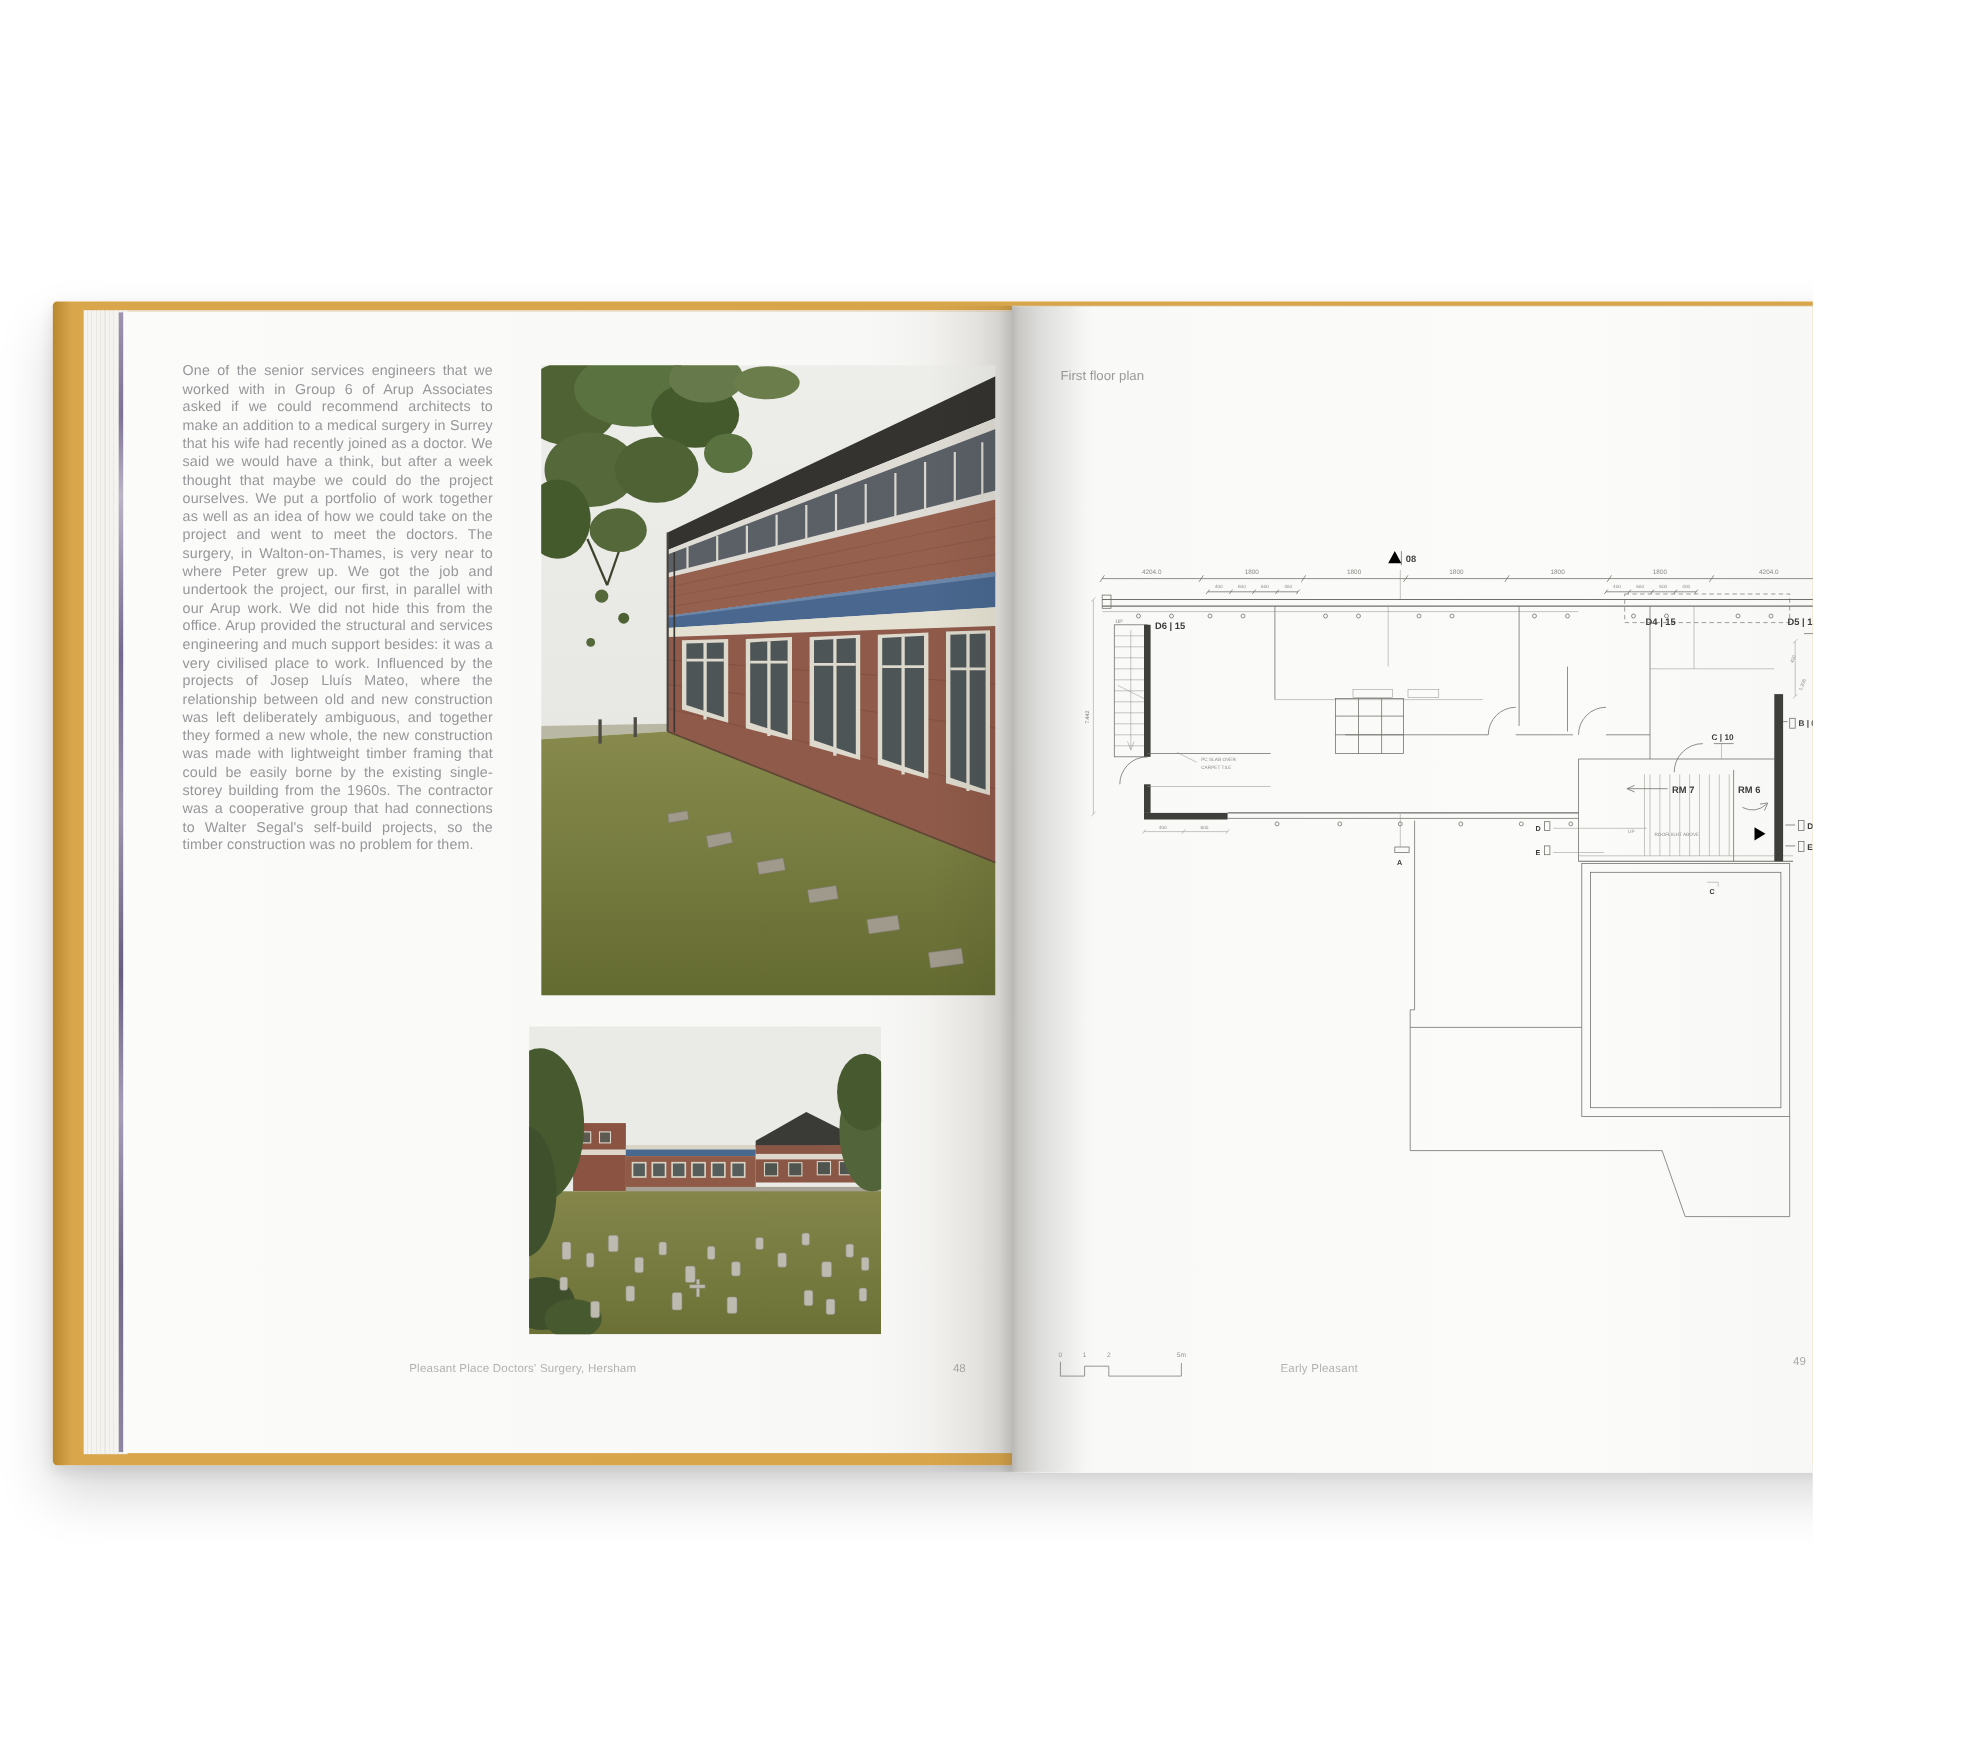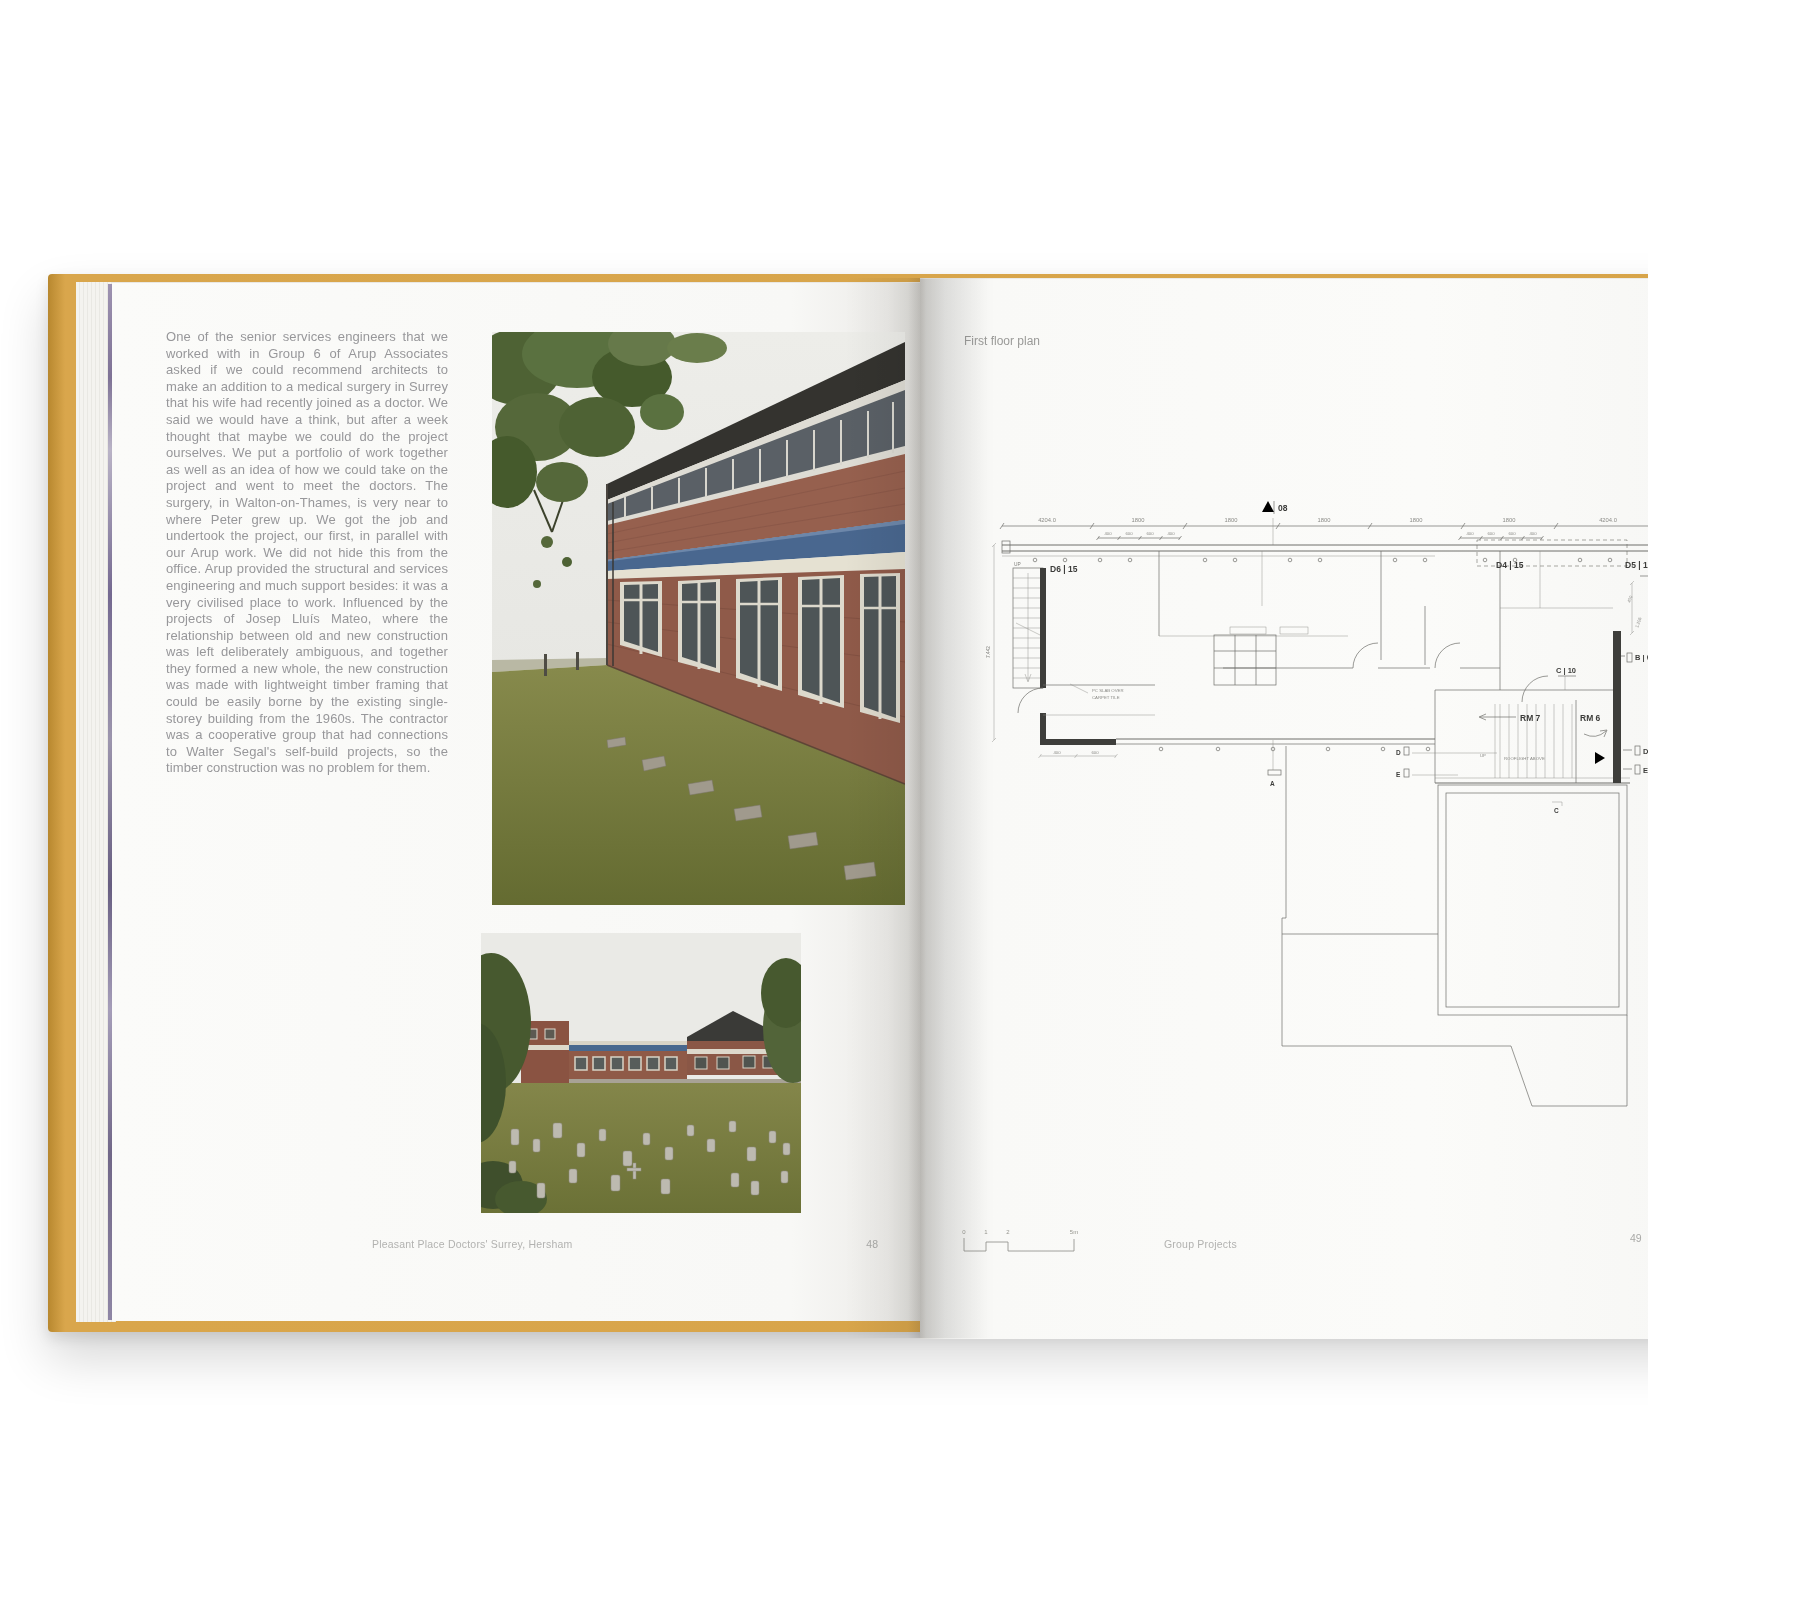--- a/index.html
+++ b/index.html
@@ -248,21 +248,21 @@
         <rect x="250" y="240" width="8" height="14" rx="2"></rect>
       <rect x="56" y="250" width="8" height="15" rx="2"></rect>
         <rect x="28" y="228" width="7" height="12" rx="2"></rect>
       <rect x="270" y="248" width="8" height="14" rx="2"></rect>
         <rect x="300" y="238" width="7" height="12" rx="2"></rect>
       <rect x="152" y="230" width="3" height="16"></rect>
         <rect x="146" y="235" width="14" height="3"></rect>
     </g>
   </svg>
 
-  <div class="abs caption cap-left">Pleasant Place Doctors' Surrey, Hersham</div>
+  <div class="abs caption cap-left">Pleasant Place Doctors' Surgery, Hersham</div>
   <div class="abs folio folio-left">48</div>
 
   <div class="abs rp-header">First floor plan</div>
 
   <svg class="abs plan-svg" width="700" height="640" viewBox="0 0 700 640">
     <g class="pl">
 
       <line x1="22" y1="38" x2="680" y2="38"></line>
       <line x1="20" y1="41" x2="24" y2="35"></line>
         <line x1="110" y1="41" x2="114" y2="35"></line>
@@ -470,17 +470,17 @@
   </svg>
 
   <svg class="abs scale-svg" width="124" height="30" viewBox="0 0 124 30">
     <polyline points="2,12 2,25 24,25 24,16 46,16 46,25 112,25 112,13" fill="none" stroke="#8a8a86" stroke-width=".8"></polyline>
     <text class="sb" x="2" y="8" text-anchor="middle">0</text>
     <text class="sb" x="24" y="8" text-anchor="middle">1</text>
     <text class="sb" x="46" y="8" text-anchor="middle">2</text>
     <text class="sb" x="112" y="8" text-anchor="middle">5m</text>
   </svg>
 
-  <div class="abs caption cap-right">Group Projects</div>
+  <div class="abs caption cap-right">Early Pleasant</div>
   <div class="abs folio folio-right">49</div>
 
   <div class="abs gutter"></div>
 </div>
 
 </body></html>

